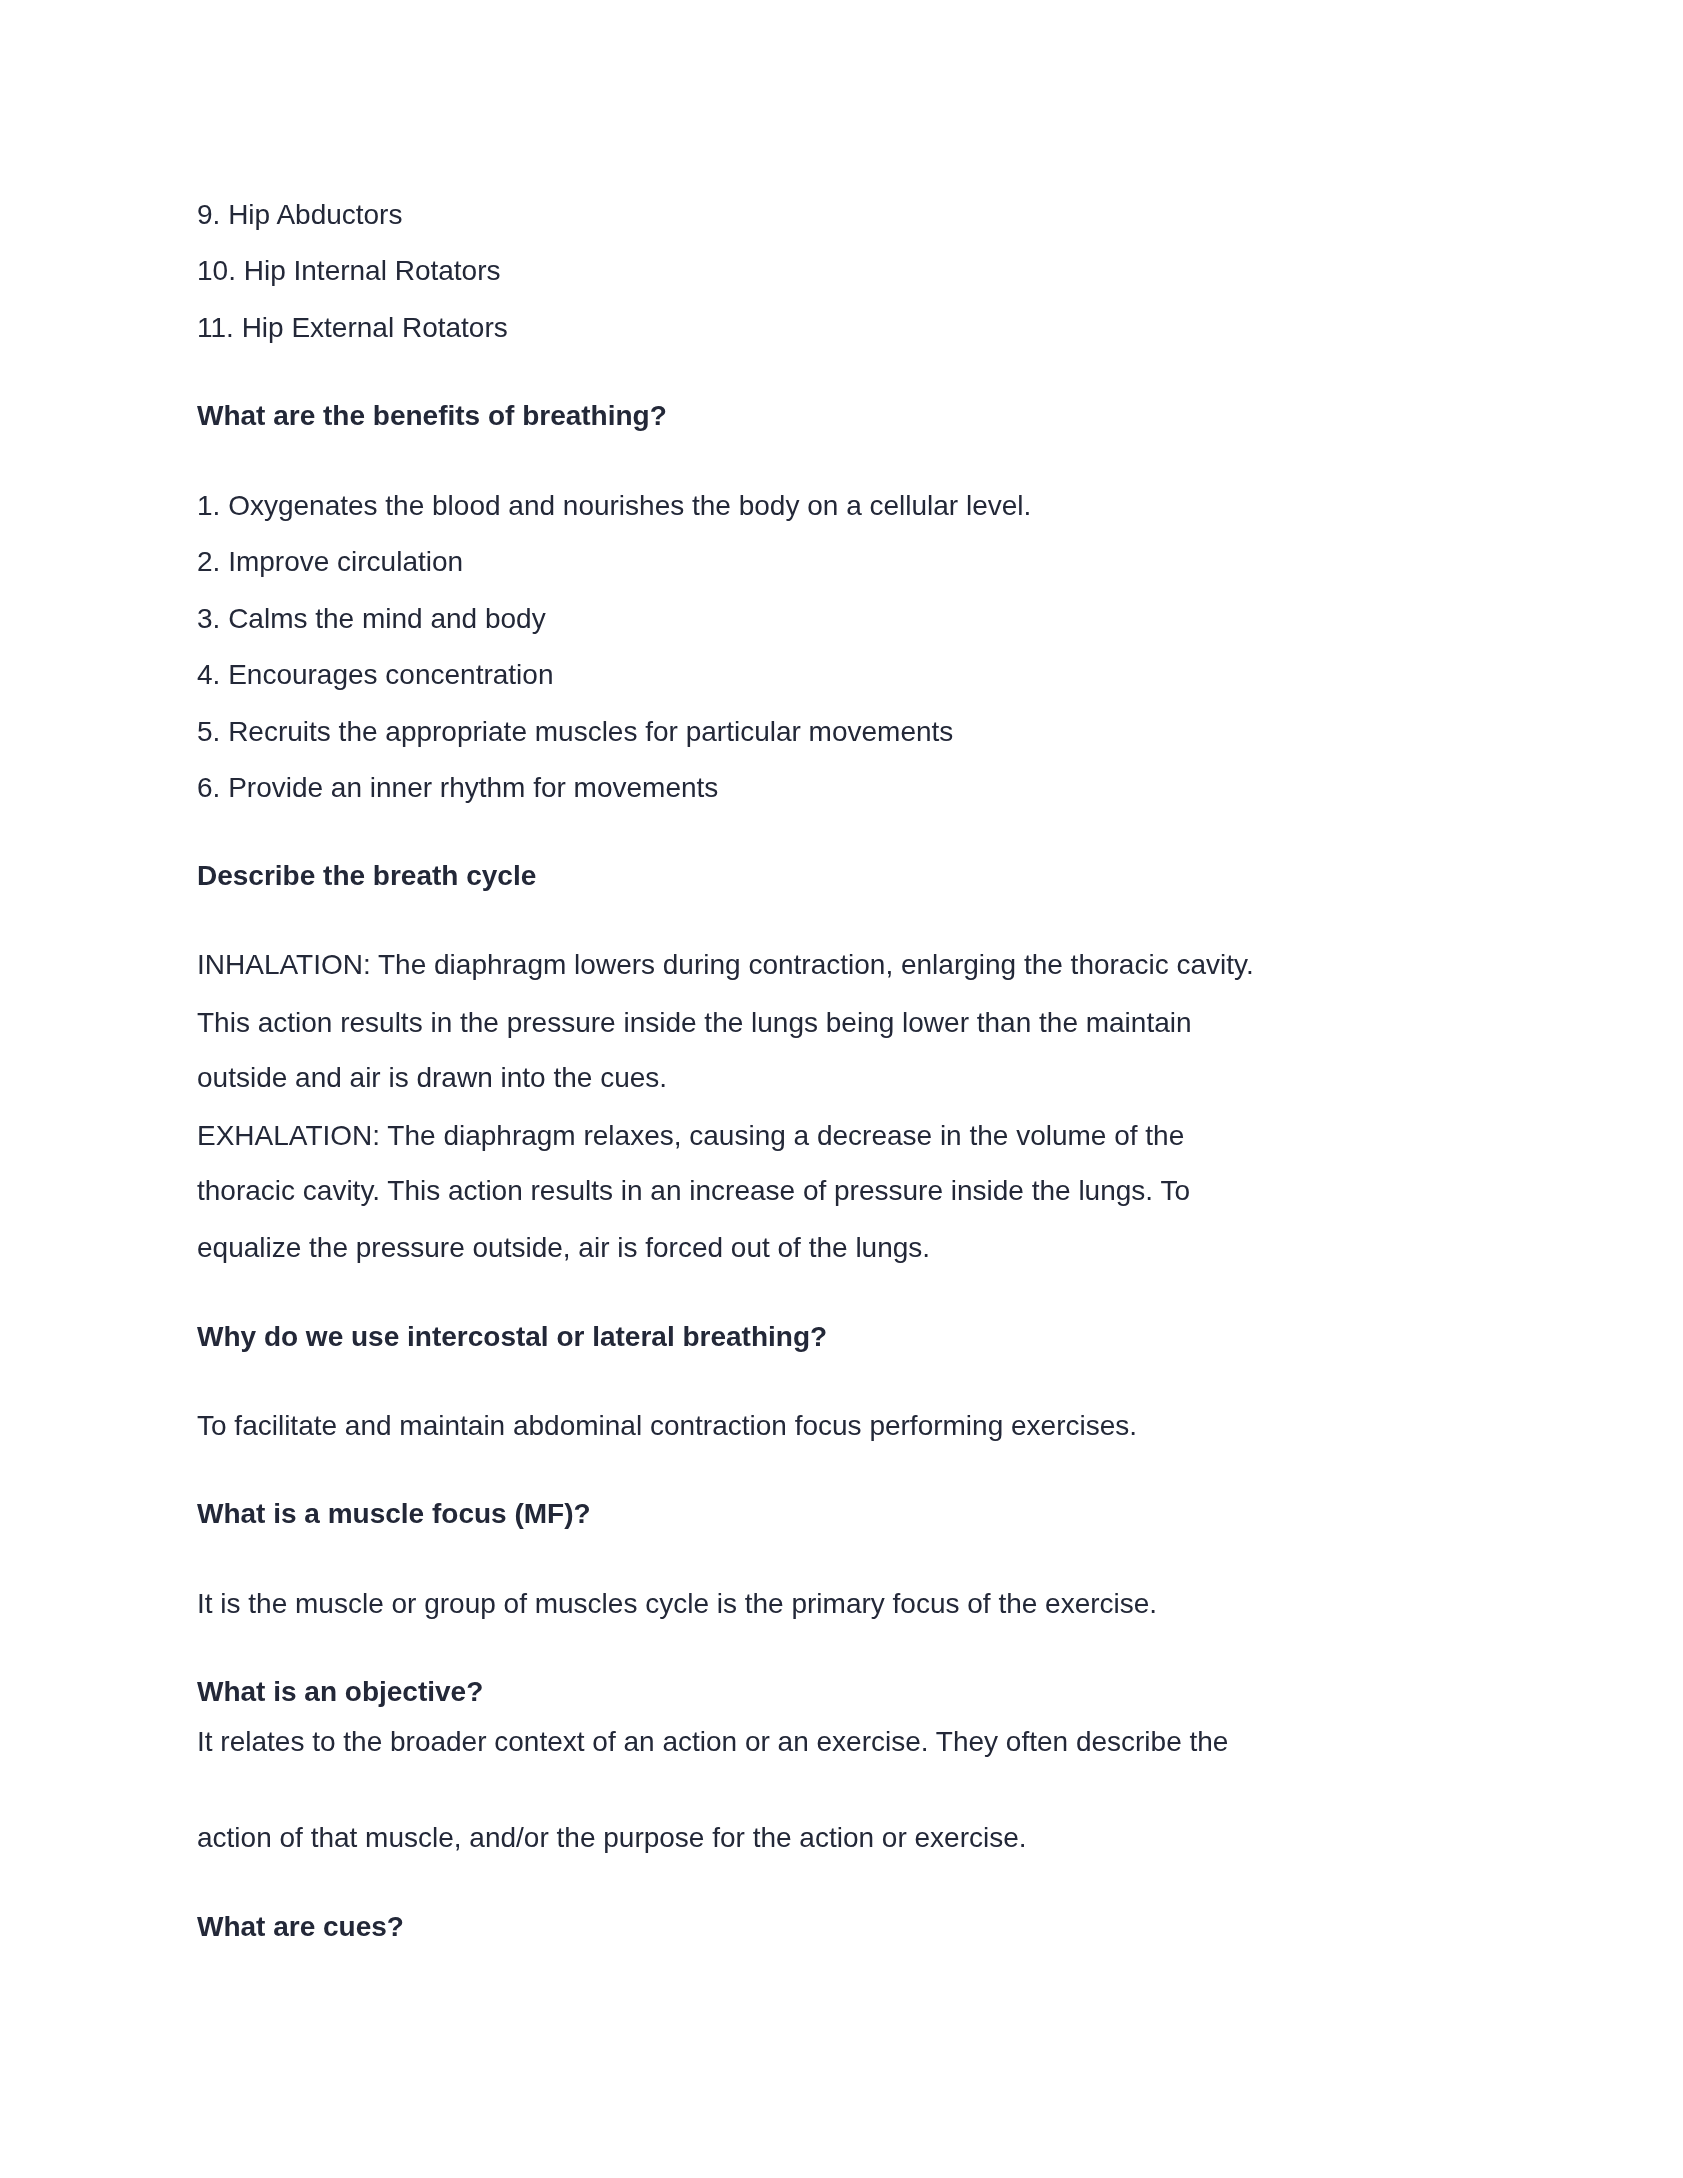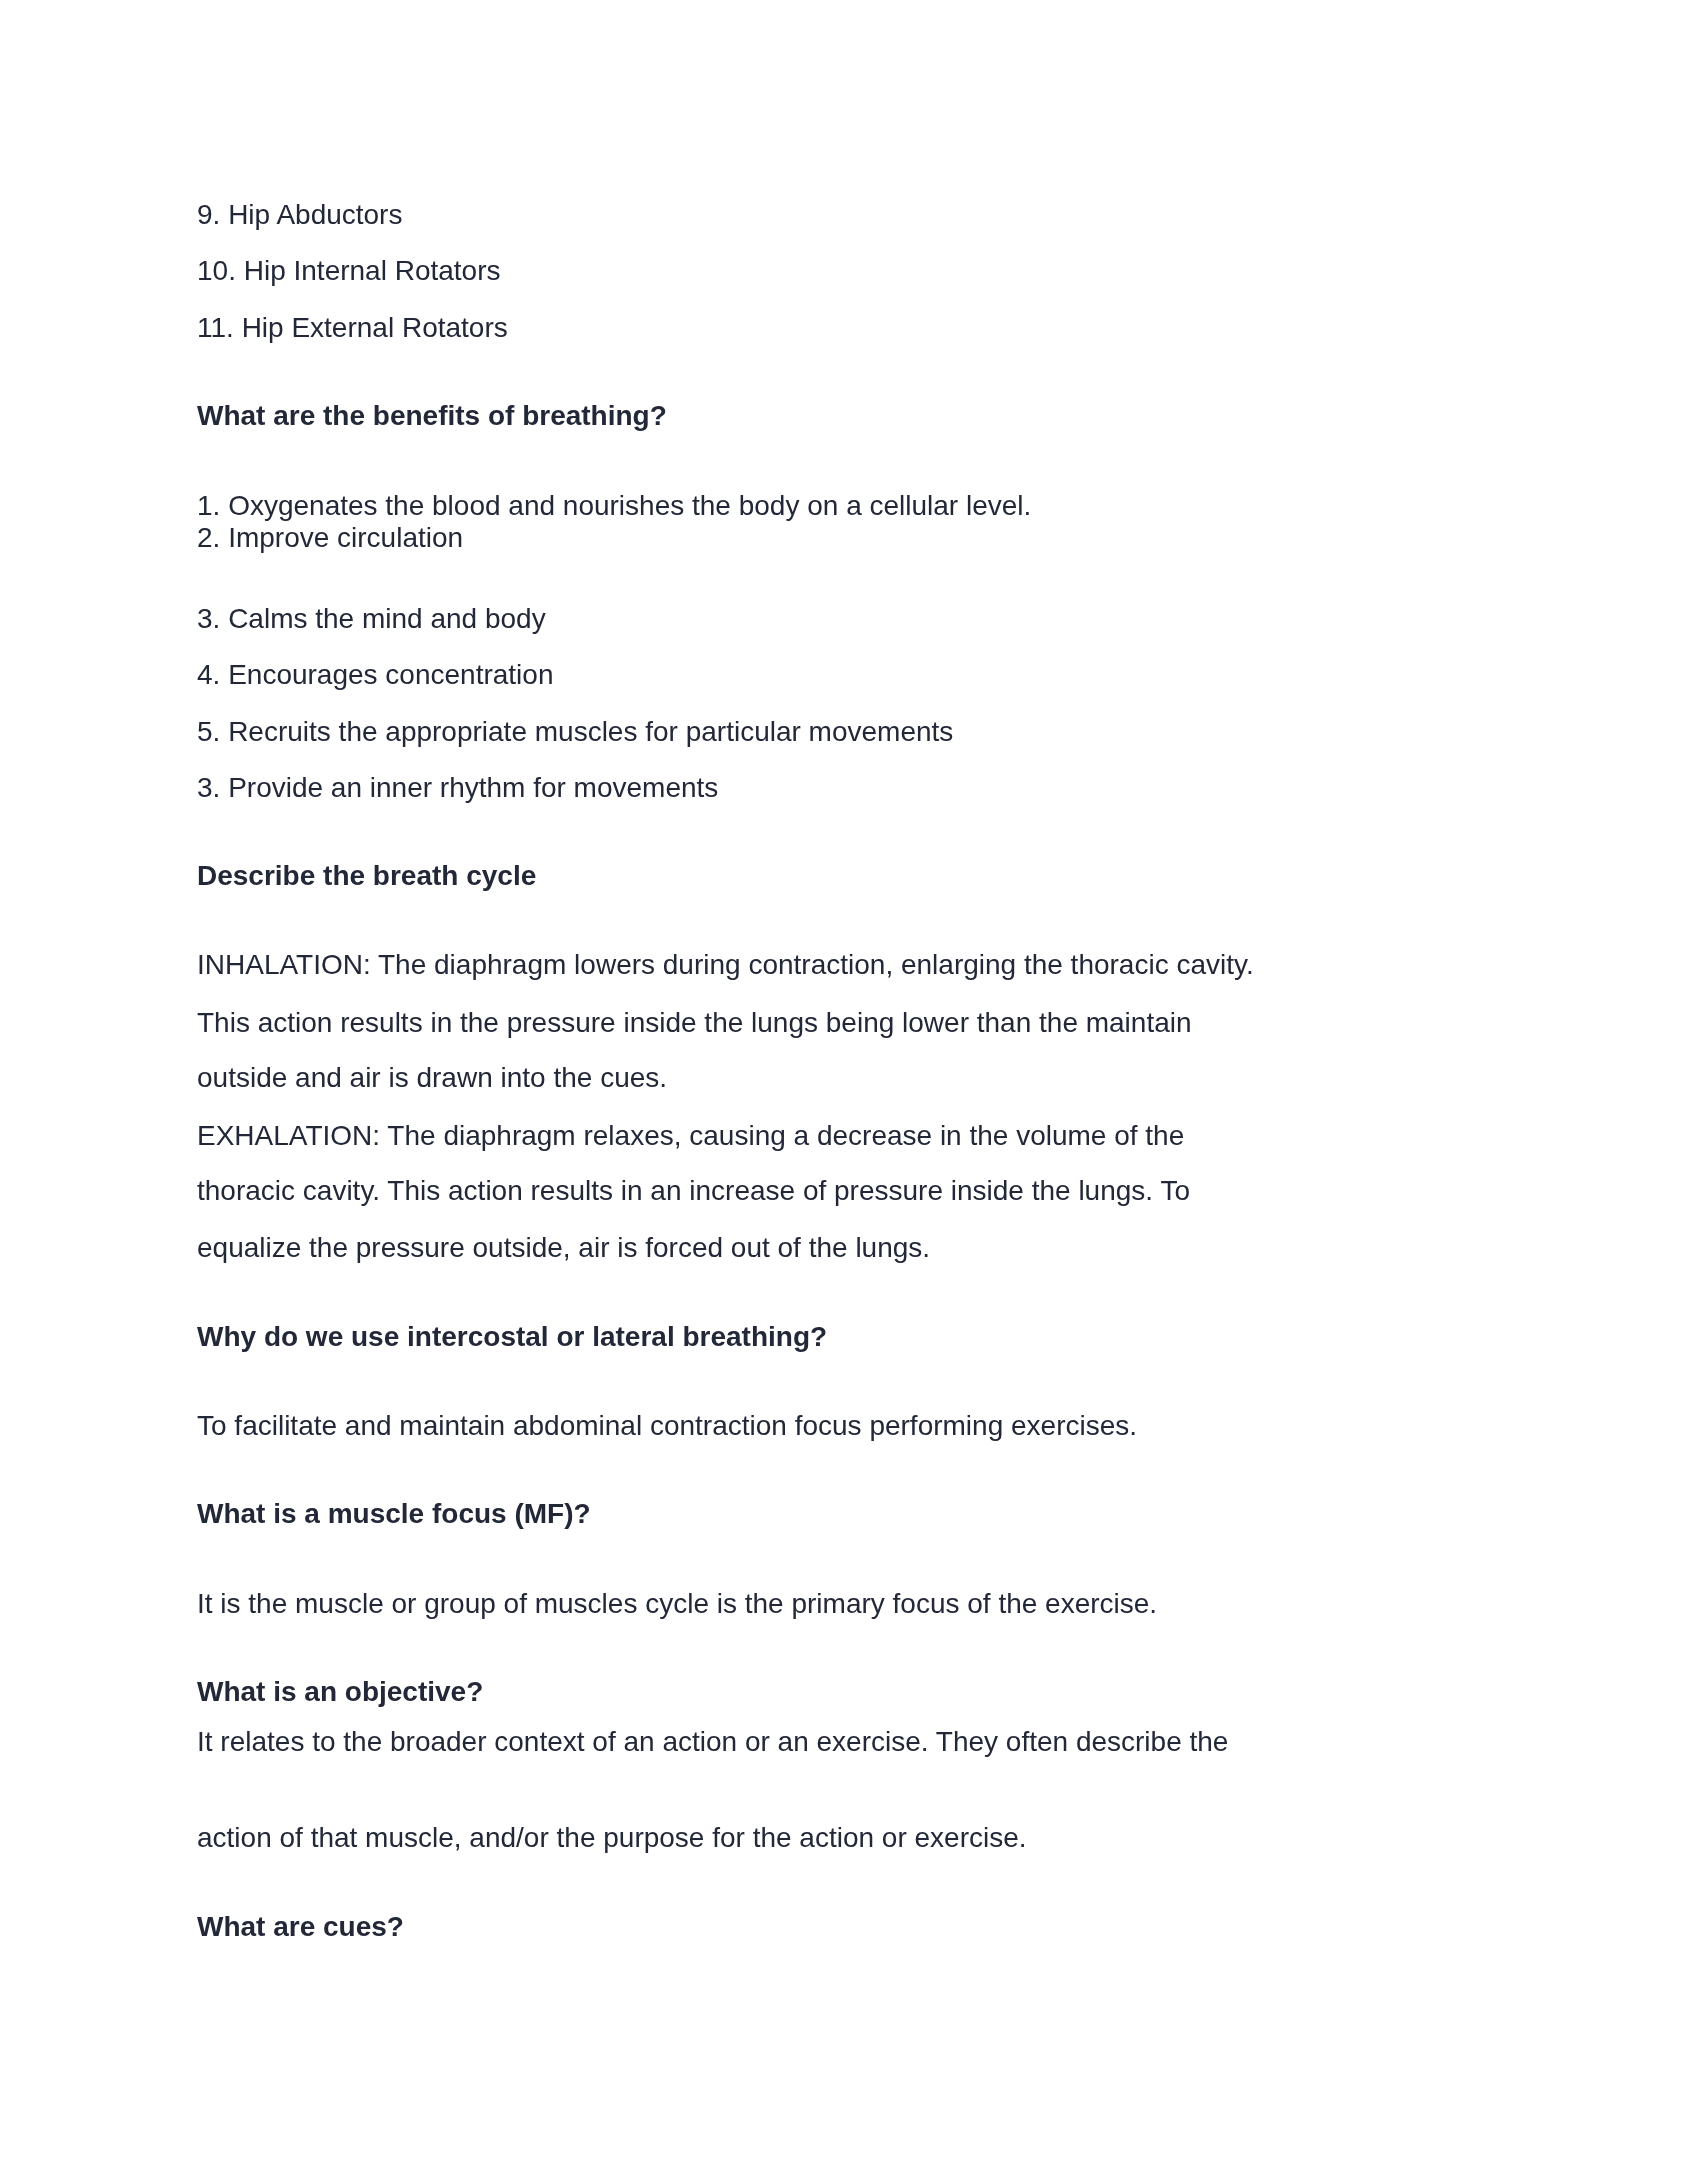--- a/index.html
+++ b/index.html
@@ -13,25 +13,25 @@
 <body>
 
 <div>
 
   <div class="line" style="top:215px">9. Hip Abductors</div>
   <div class="line" style="top:271px">10. Hip Internal Rotators</div>
   <div class="line" style="top:328px">11. Hip External Rotators</div>
 
   <div class="line bold" style="top:416px">What are the benefits of breathing?</div>
   <div class="line" style="top:506px">1. Oxygenates the blood and nourishes the body on a cellular level.</div>
-  <div class="line" style="top:538px">2. Improve circulation</div>
+  <div class="line" style="top:562px">2. Improve circulation</div>
   <div class="line" style="top:619px">3. Calms the mind and body</div>
   <div class="line" style="top:675px">4. Encourages concentration</div>
   <div class="line" style="top:732px">5. Recruits the appropriate muscles for particular movements</div>
-  <div class="line" style="top:788px">3. Provide an inner rhythm for movements</div>
+  <div class="line" style="top:788px">6. Provide an inner rhythm for movements</div>
 
   <div class="line bold" style="top:876px">Describe the breath cycle</div>
   <div class="line" style="top:965px">INHALATION: The diaphragm lowers during contraction, enlarging the thoracic cavity.</div>
   <div class="line" style="top:1023px">This action results in the pressure inside the lungs being lower than the maintain</div>
   <div class="line" style="top:1078px">outside and air is drawn into the cues.</div>
   <div class="line" style="top:1136px">EXHALATION: The diaphragm relaxes, causing a decrease in the volume of the</div>
   <div class="line" style="top:1191px">thoracic cavity. This action results in an increase of pressure inside the lungs. To</div>
   <div class="line" style="top:1248px">equalize the pressure outside, air is forced out of the lungs.</div>
 
   <div class="line bold" style="top:1337px">Why do we use intercostal or lateral breathing?</div>

